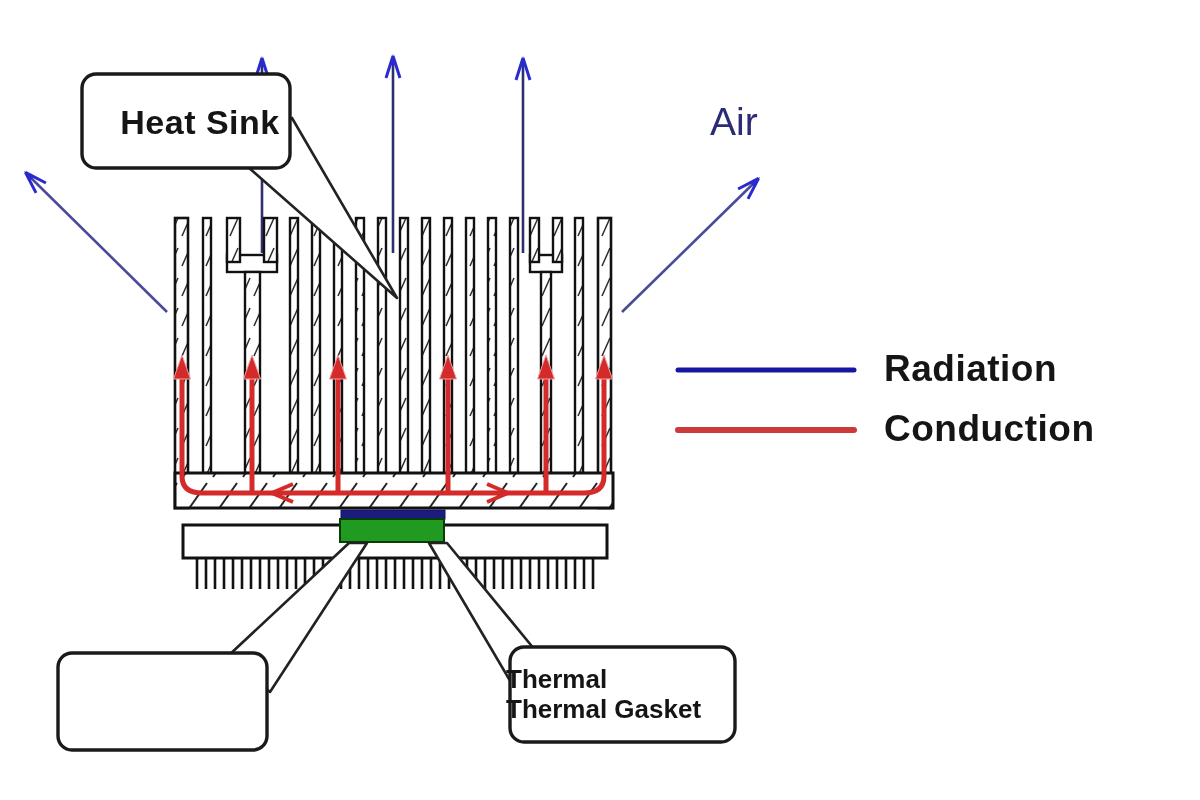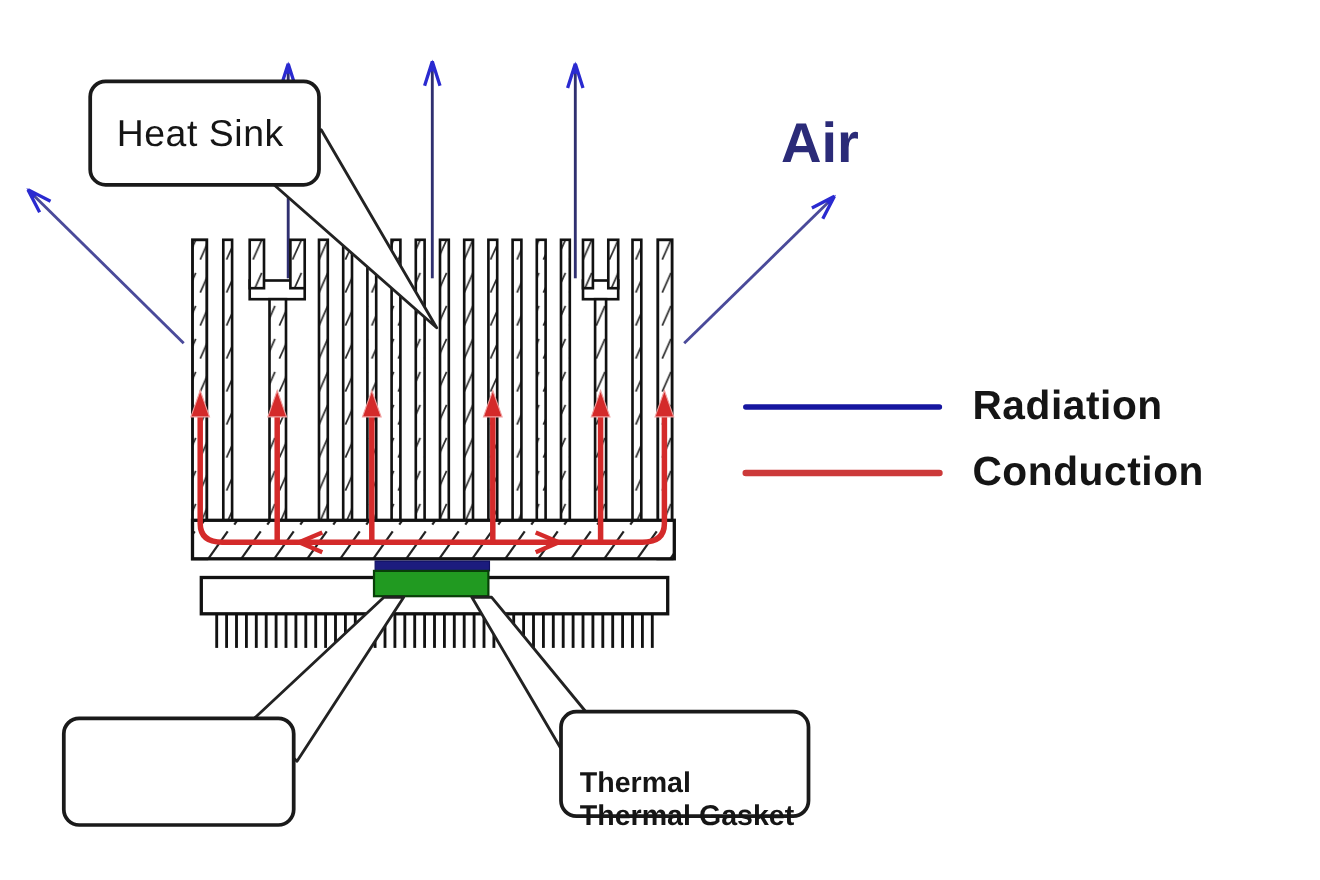--- a/index.html
+++ b/index.html
@@ -1,28 +1,28 @@
 <!DOCTYPE html>
 <html><head>
 <meta charset="utf-8">
 <style>
   html,body{margin:0;padding:0;background:#ffffff;}
   #stage{position:relative;width:1200px;height:800px;background:#ffffff;overflow:hidden;
          font-family:"Liberation Sans", sans-serif;}
   #art{position:absolute;left:0;top:0;}
   .txt{position:absolute;color:#151515;white-space:nowrap;}
-  .heat-sink-label{left:64px;top:103px;width:236px;text-align:center;
-                   font-size:34px;font-weight:400;letter-spacing:0.5px;}
-  .air-label{left:710px;top:100px;font-size:51px;font-weight:700;color:#2b2b78;}
+  .heat-sink-label{left:82px;top:103px;width:236px;text-align:center;
+                   font-size:34px;font-weight:700;letter-spacing:0.5px;}
+  .air-label{left:710px;top:100px;font-size:39px;font-weight:400;color:#2b2b78;}
   .legend-label{left:884px;font-size:37px;font-weight:600;letter-spacing:0.5px;}
   .legend-label.rad{top:348px;}
   .legend-label.con{top:408px;}
   .callout-text{font-size:26px;font-weight:700;line-height:30px;}
   .callout-text.cpu{left:73px;top:673px;}
-  .callout-text.gsk{left:527px;top:664px;margin-top:32px;}
+  .callout-text.gsk{left:506px;top:664px;}
   
   .fin{fill:url(#finHatch);stroke:#111;stroke-width:2.4;}
   .wall{fill:url(#finHatch);stroke:#111;stroke-width:2.6;}
   .bridge{fill:#fff;stroke:#111;stroke-width:2.4;}
   .stem{fill:url(#finHatch);stroke:#111;stroke-width:2.4;}
   .base{fill:url(#baseHatch);stroke:#111;stroke-width:3;}
   .pin{stroke:#111;stroke-width:2.6;}
   .cpu{fill:#fff;stroke:#111;stroke-width:3;}
   .rpath{fill:none;stroke:#d42a2a;stroke-width:5;}
   .rstem{stroke:#d42a2a;stroke-width:5;}

